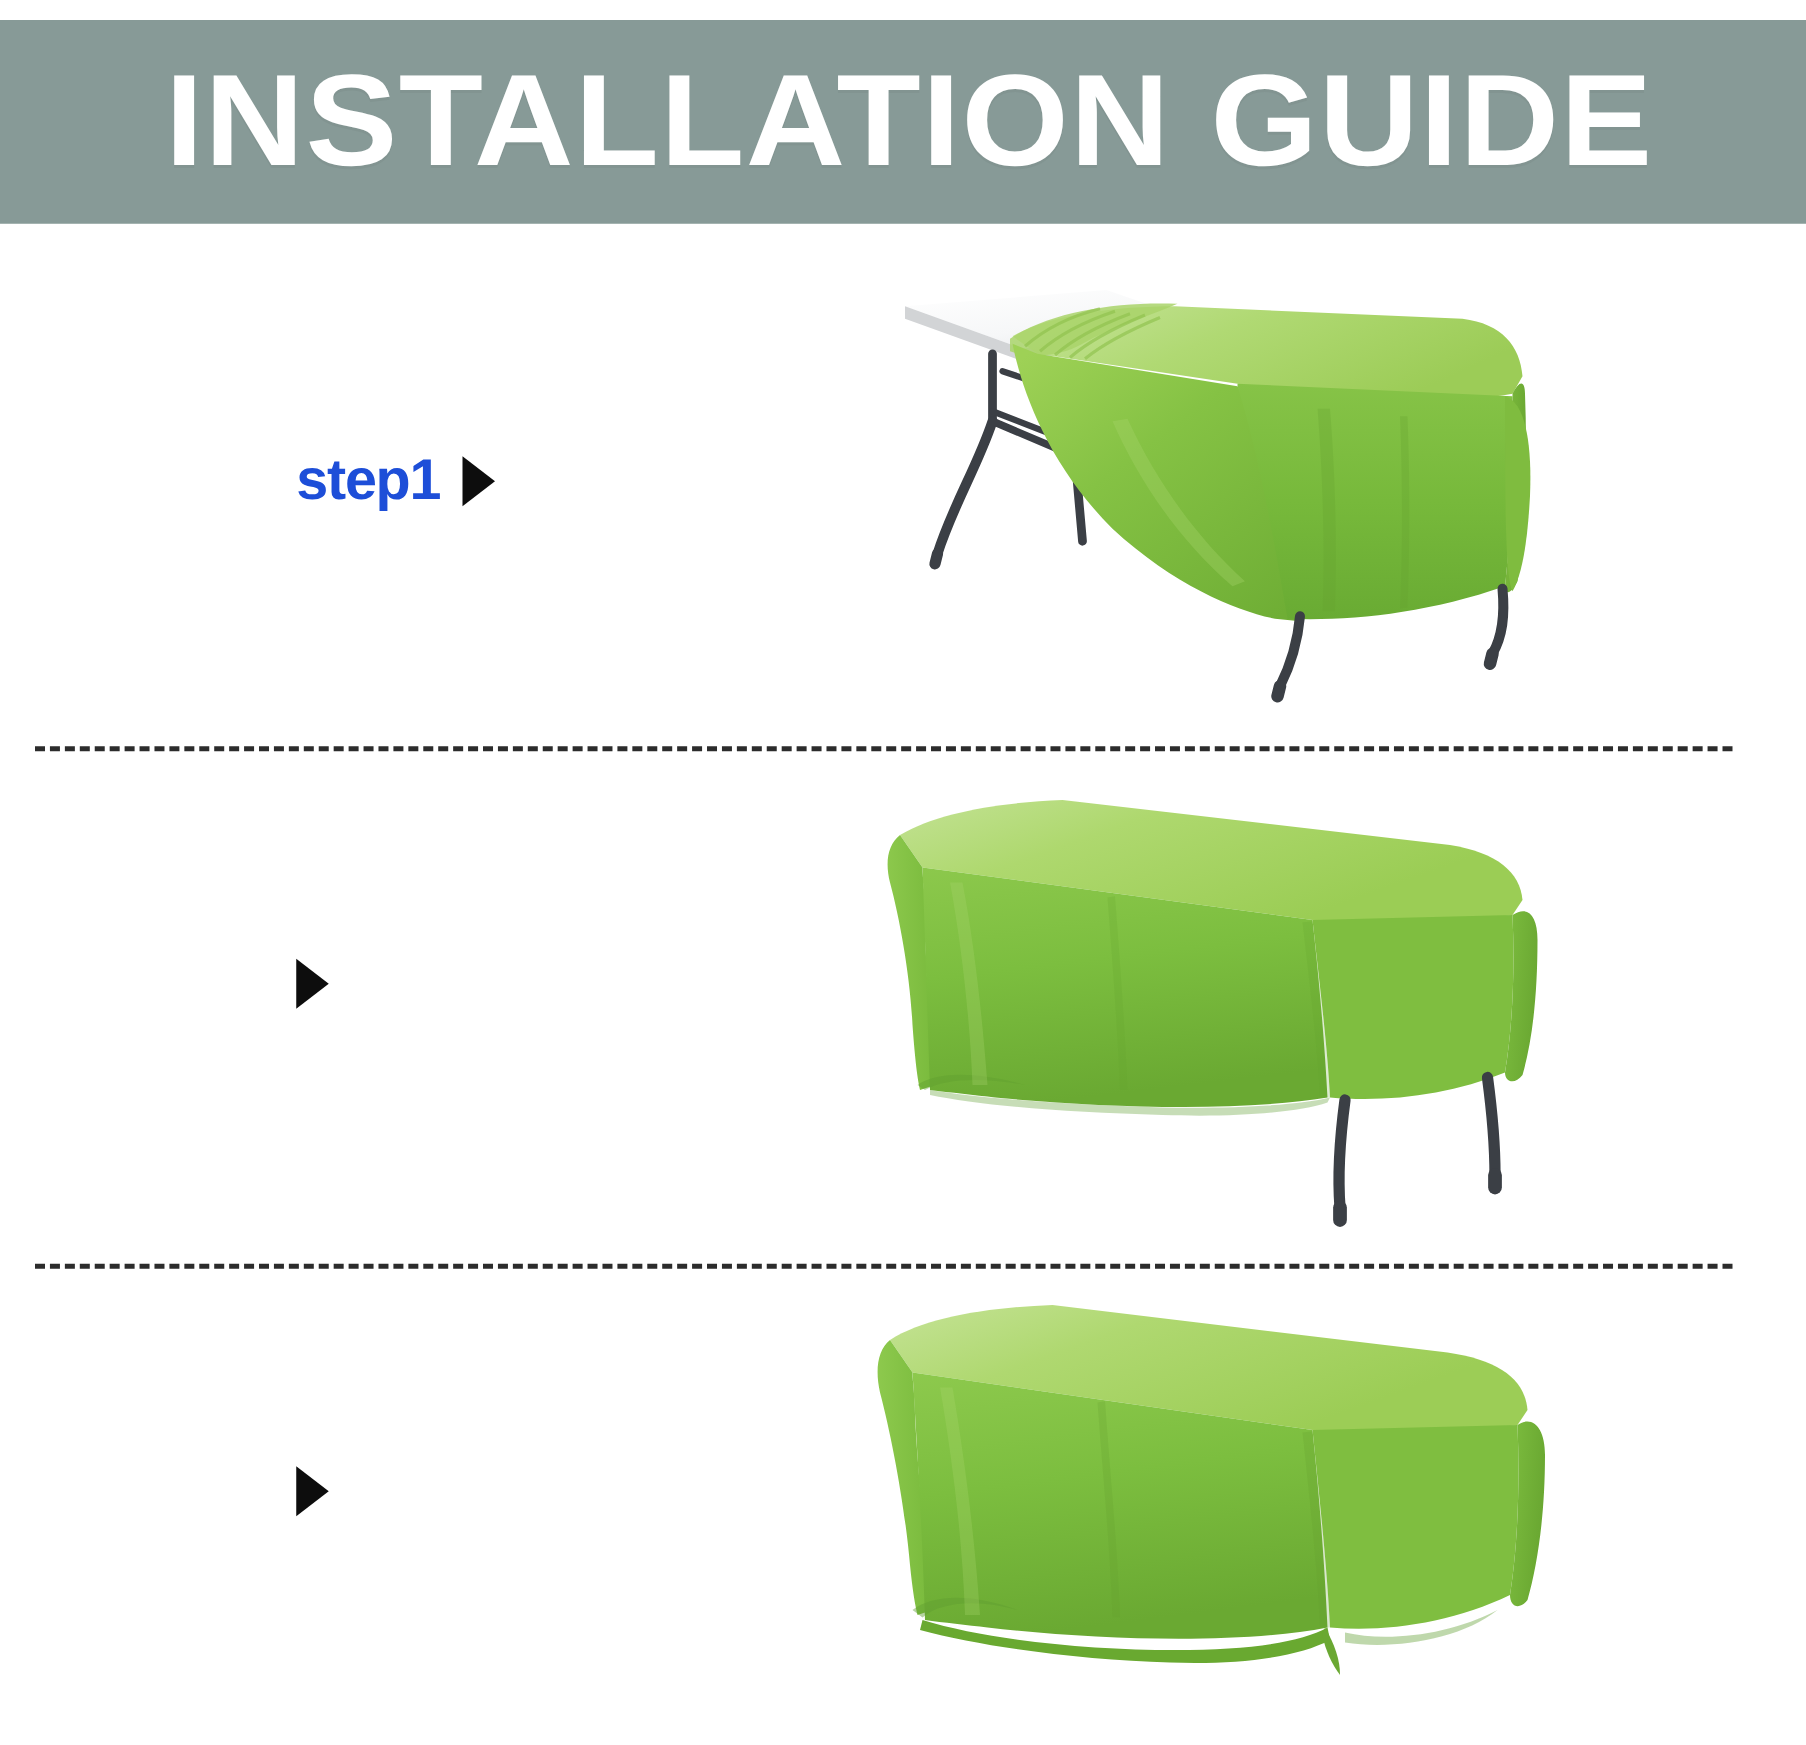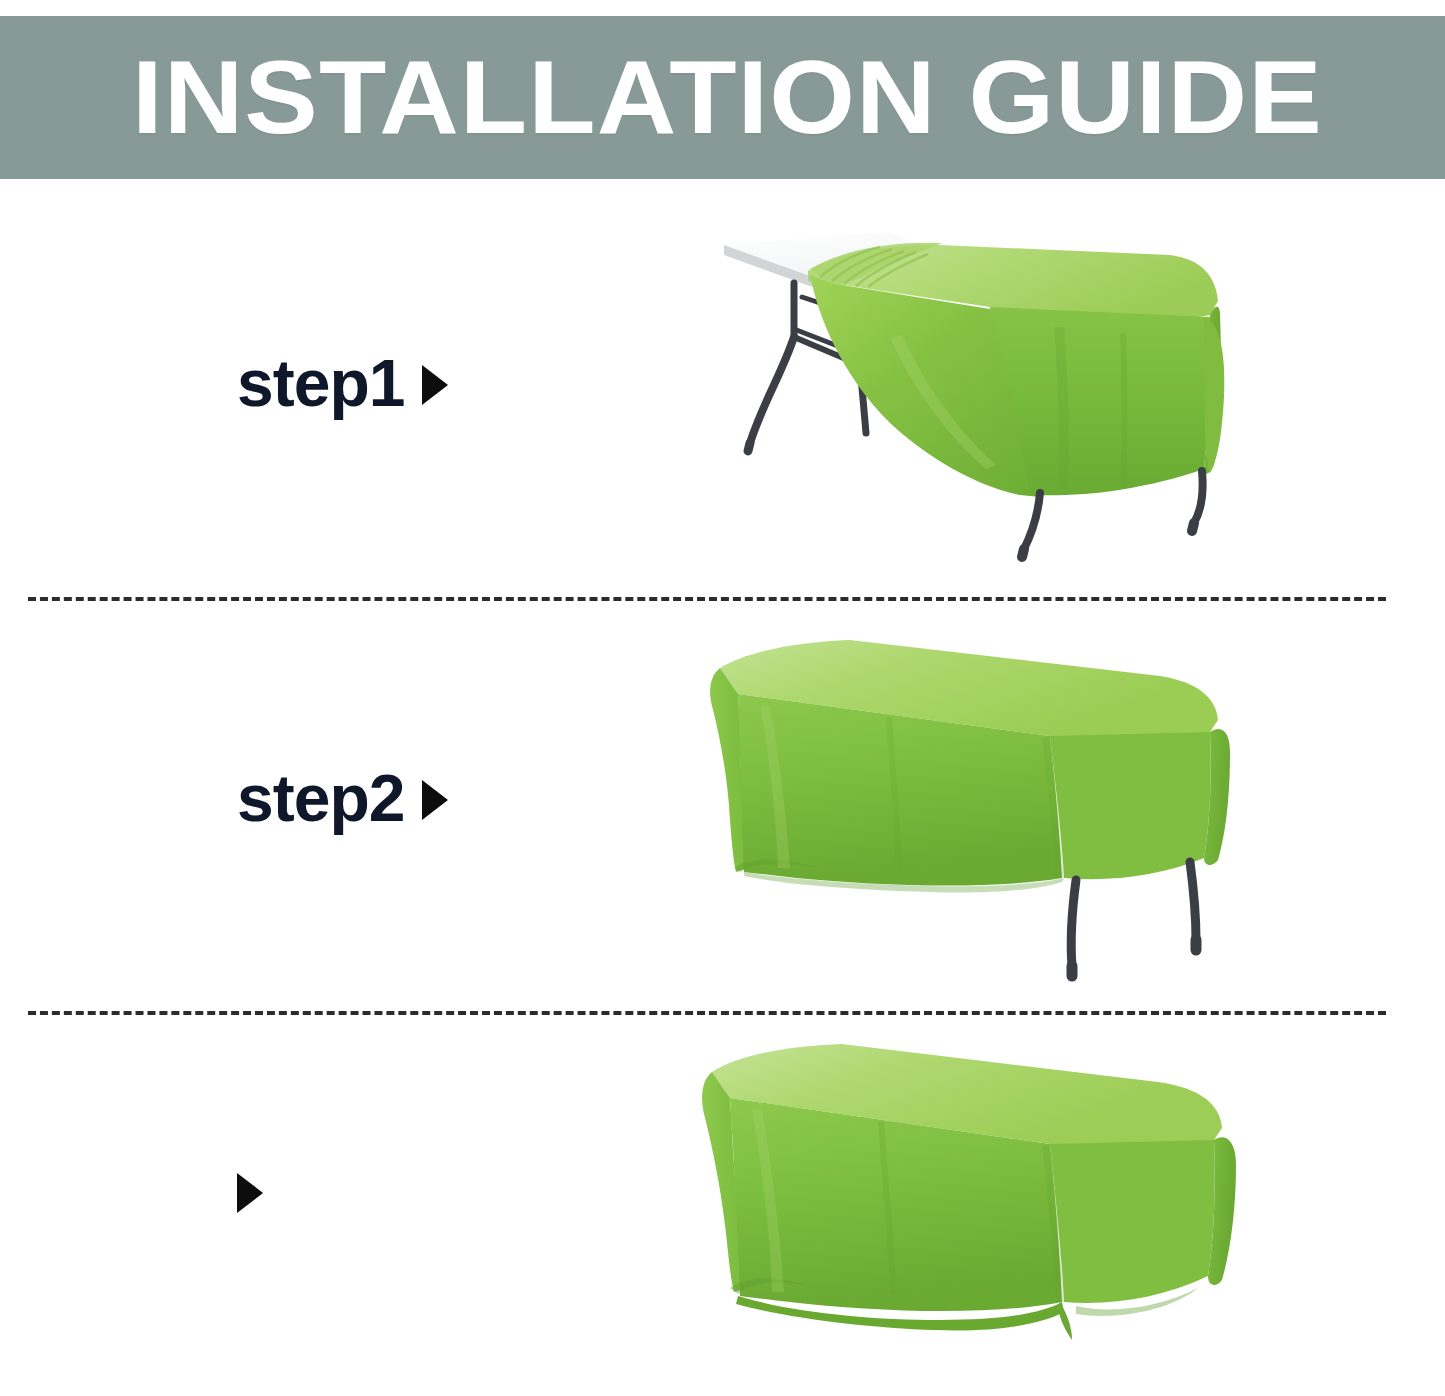--- a/index.html
+++ b/index.html
@@ -61,23 +61,23 @@
     gap: 18px;
     white-space: nowrap;
   }
   #step-row-1 .step-label-wrap { left: 237px; top: 185px; }
   #step-row-2 .step-label-wrap { left: 237px; top: 163px; }
   #step-row-3 .step-label-wrap { left: 237px; top: 155px; }
 
   .step-label {
     font-family: "Liberation Sans", sans-serif;
     font-weight: bold;
-    font-size: 66px;
+    font-size: 46px;
     line-height: 70px;
-    color: #0f172a;
+    color: #1d4ed8;
     letter-spacing: -1px;
   }
   .step-arrow {
     display: inline-block;
     width: 0;
     height: 0;
     border-top: 20px solid transparent;
     border-bottom: 20px solid transparent;
     border-left: 26px solid #0d0d0d;
     margin-top: 4px;
@@ -218,21 +218,20 @@
       </g>
     </svg>
   </div>
 </div>
 
 <div class="divider" id="divider-1"></div>
 
 <div class="step-row" id="step-row-2">
 
   <div class="step-label-wrap">
-    <span class="step-label">step2</span>
     <span class="step-arrow"></span>
   </div>
 
   <div class="step-figure" id="fig-2">
     <svg viewBox="0 0 560 400" xmlns="http://www.w3.org/2000/svg">
       <defs>
         <linearGradient id="g2top" x1="0" y1="0" x2="0.9" y2="0.5">
           <stop offset="0%" stop-color="#c3e294"></stop>
           <stop offset="40%" stop-color="#aed86e"></stop>
           <stop offset="100%" stop-color="#9bcd55"></stop>

